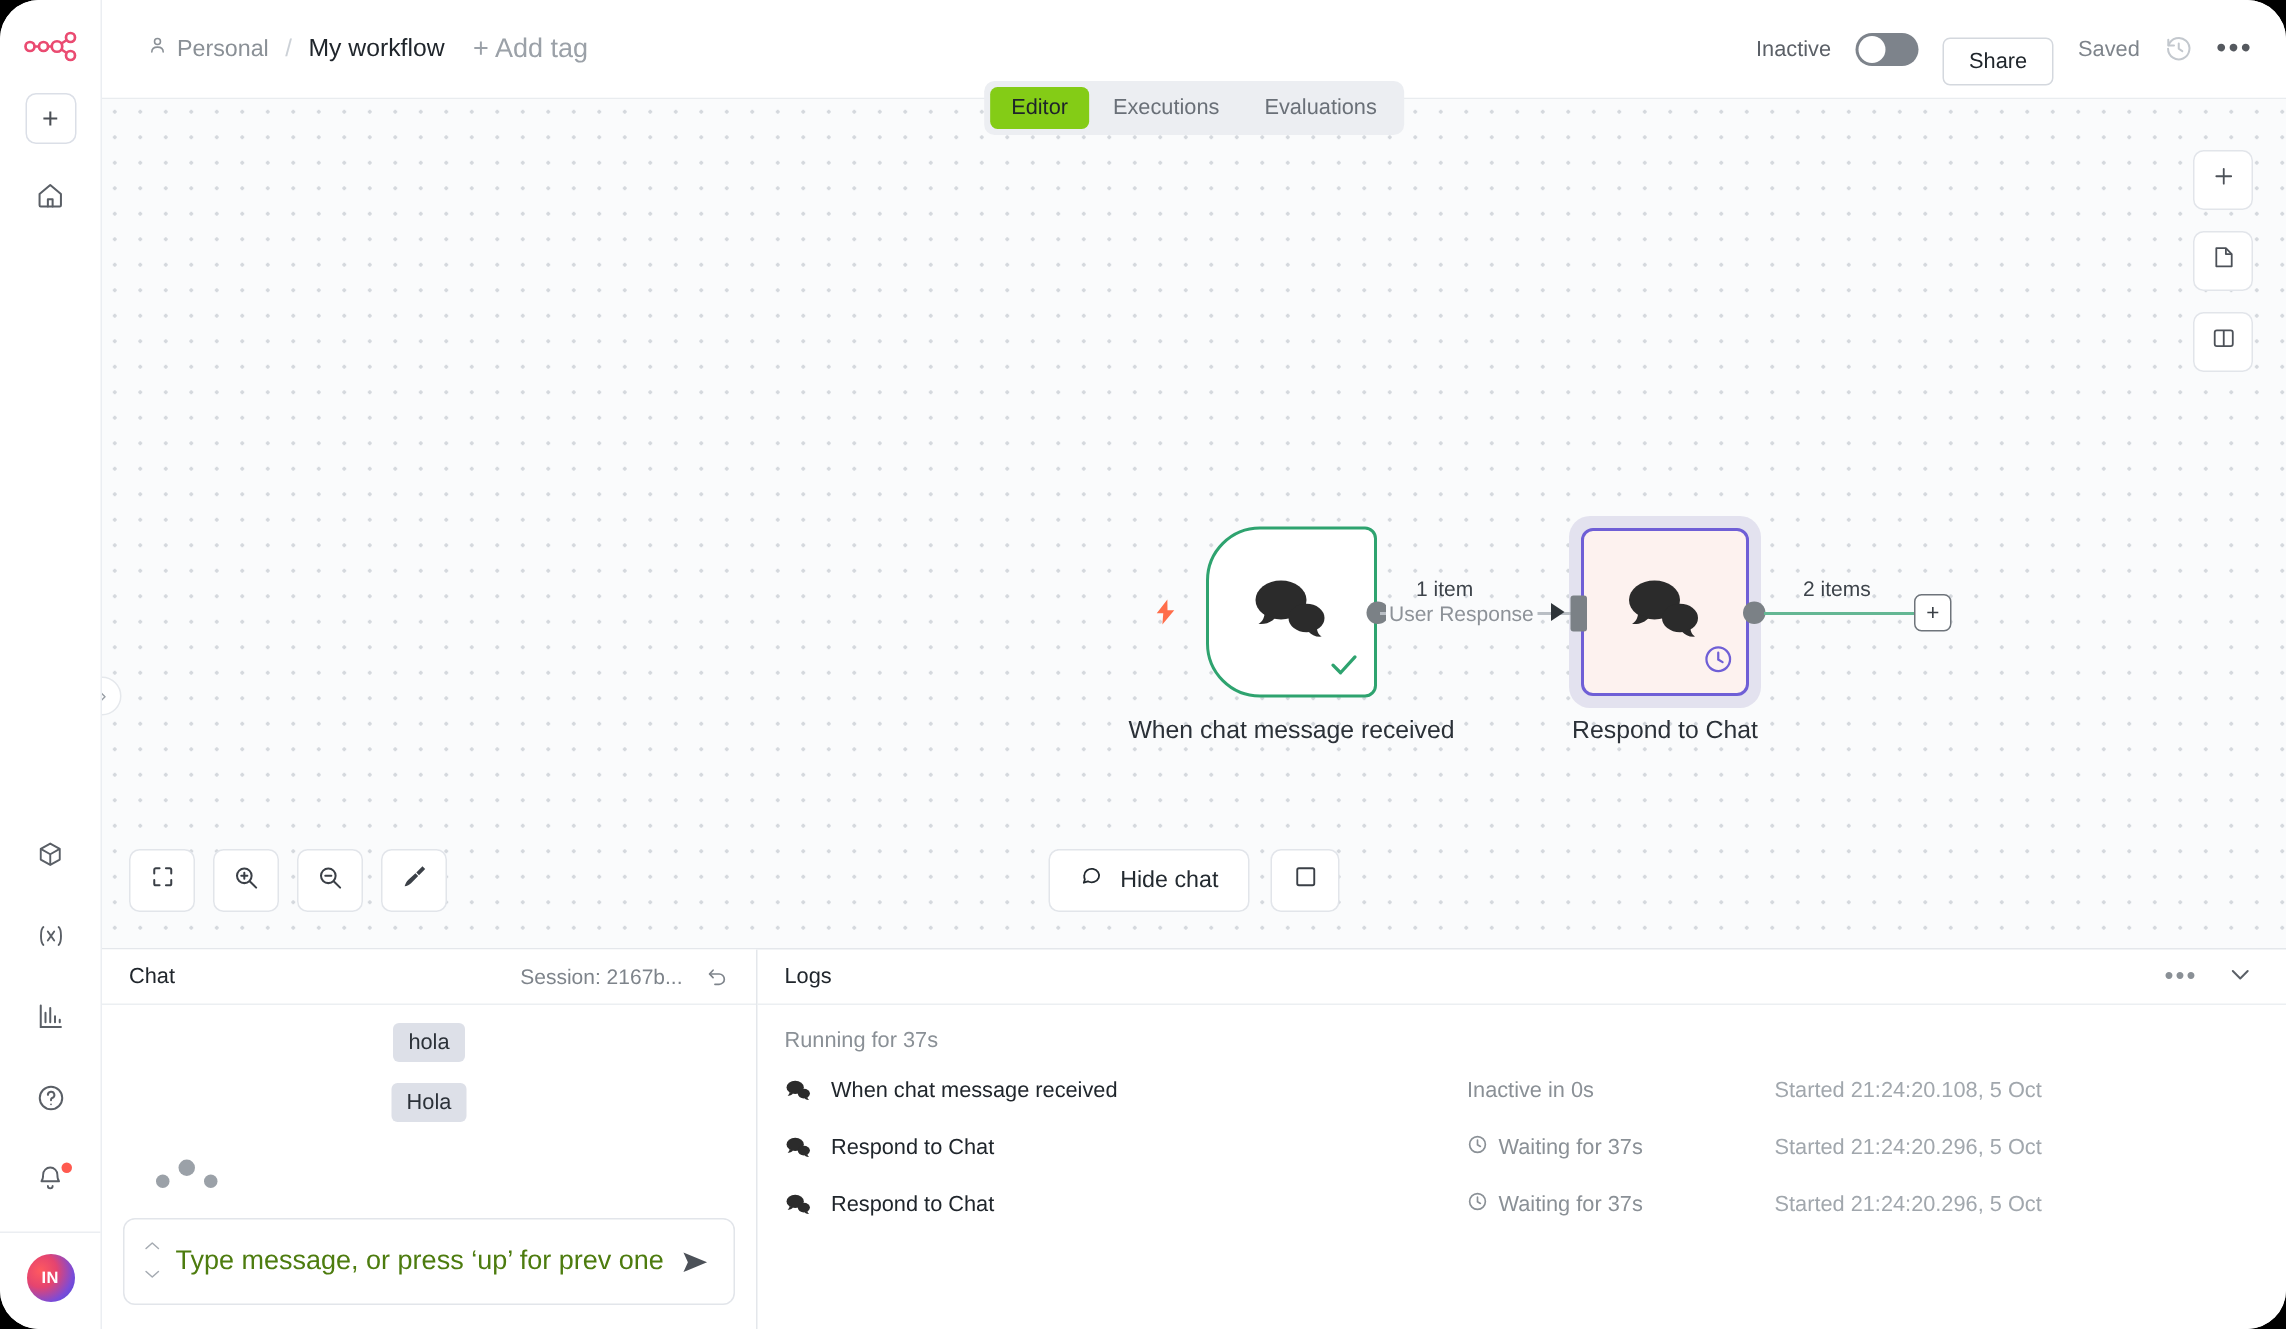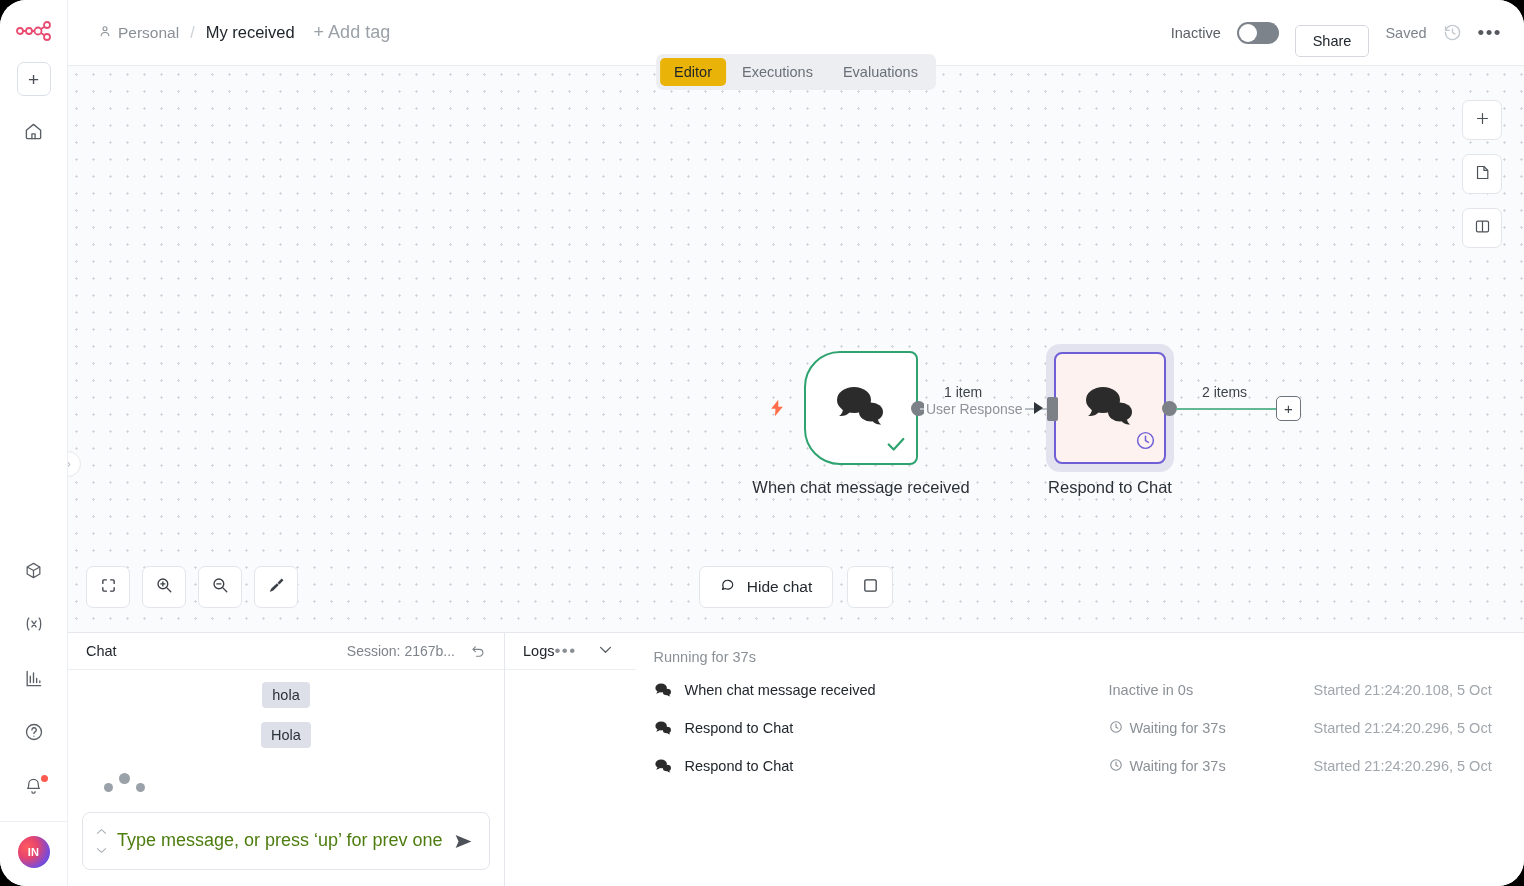--- a/index.html
+++ b/index.html
@@ -107,21 +107,21 @@
   .tabs {
     display: flex; gap: 2px;
     background: #eceef2;
     border-radius: 7px;
     padding: 4px;
   }
   .tab {
     padding: 6px 14px; font-size: 14.5px;
     border-radius: 5px; color: #6a7078;
   }
-  .tab.active { background: #eab308; color: #1e242a; }
+  .tab.active { background: #84cc16; color: #1e242a; }
 
   
   .canvas {
     flex: 1 1 auto;
     position: relative;
     background-color: #fafbfc;
     background-image: radial-gradient(#d4d8dd 1.05px, transparent 1.05px);
     background-size: 17px 17px;
     border-top: 1px solid #e9ecef;
     overflow: hidden;
@@ -324,21 +324,21 @@
     gap: 9px; color: #a5abb2; font-size: 10px; width: 20px;
     line-height: 1;
   }
   .chat-placeholder {
     flex: 1 1 auto; color: #4d7c0f; font-size: 18px;
     line-height: 1.55; padding-left: 6px;
   }
   .send-icon { color: #4c5158; display: flex; align-items: center; }
 
   
-  .logs-panel { flex: 1 1 auto; display: flex; flex-direction: row; min-width: 0; }
+  .logs-panel { flex: 1 1 auto; display: flex; flex-direction: column; min-width: 0; }
   .logs-head {
     height: 37px; flex: 0 0 37px;
     display: flex; align-items: center; padding: 0 22px 0 18px;
     border-bottom: 1px solid #eceff2; font-size: 14.5px;
   }
   .logs-head .spacer { flex: 1 1 auto; }
   .logs-dots { color: #8a9096; font-size: 17px; letter-spacing: 1.4px; line-height: .6; margin-right: 20px; }
   .logs-chev { color: #5b6067; }
   .logs-body { flex: 1 1 auto; padding: 16px 0 0 0; overflow: hidden; }
   .running-for { padding: 0 18px 6px 18px; color: #8a9096; font-size: 14.5px; }
@@ -442,21 +442,21 @@
         <span class="bc-personal">
           <span>
             <svg width="14" height="14" viewBox="0 0 24 24" fill="none" stroke="currentColor" stroke-width="1.8" stroke-linecap="round">
               <circle cx="12" cy="8" r="3.4"></circle>
               <path d="M5.5 20c0-3.6 2.9-5.6 6.5-5.6s6.5 2 6.5 5.6"></path>
             </svg>
           </span>
           <span>Personal</span>
         </span>
         <span class="bc-sep">/</span>
-        <span class="bc-title">My received</span>
+        <span class="bc-title">My workflow</span>
         <span class="bc-addtag">+ Add tag</span>
       </div>
 
       <div class="hdr-right">
         <span class="inactive-label">Inactive</span>
         <div class="toggle"></div>
         <div class="share-btn">
           <span>Share</span>
         </div>
         <span class="saved-label">Saved</span>

